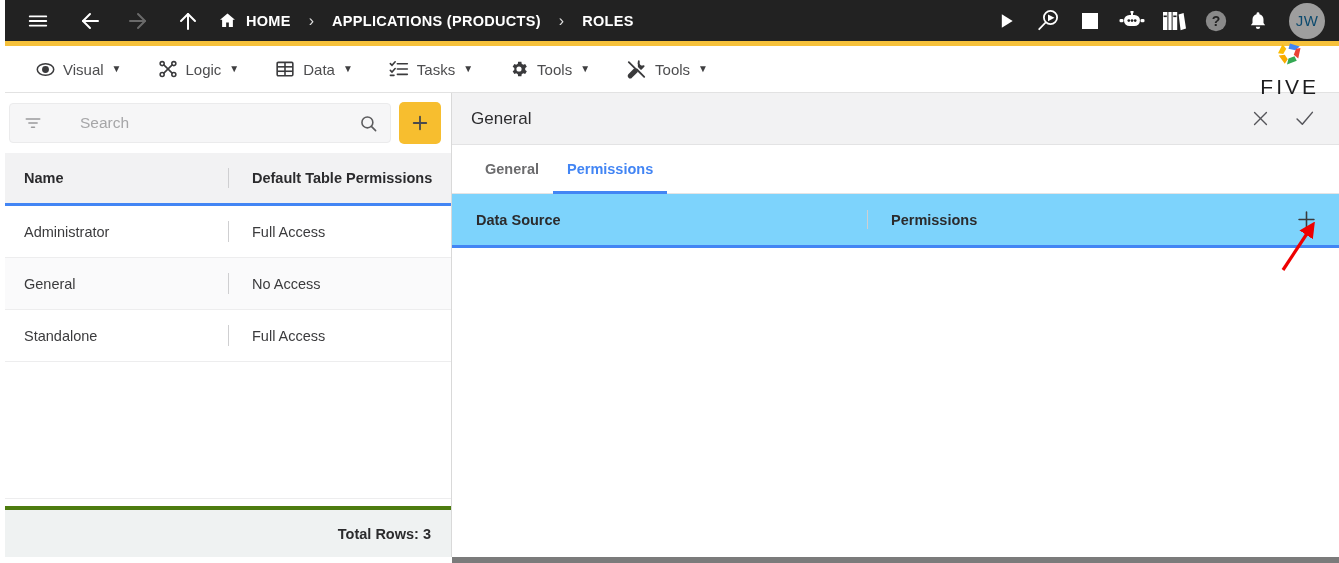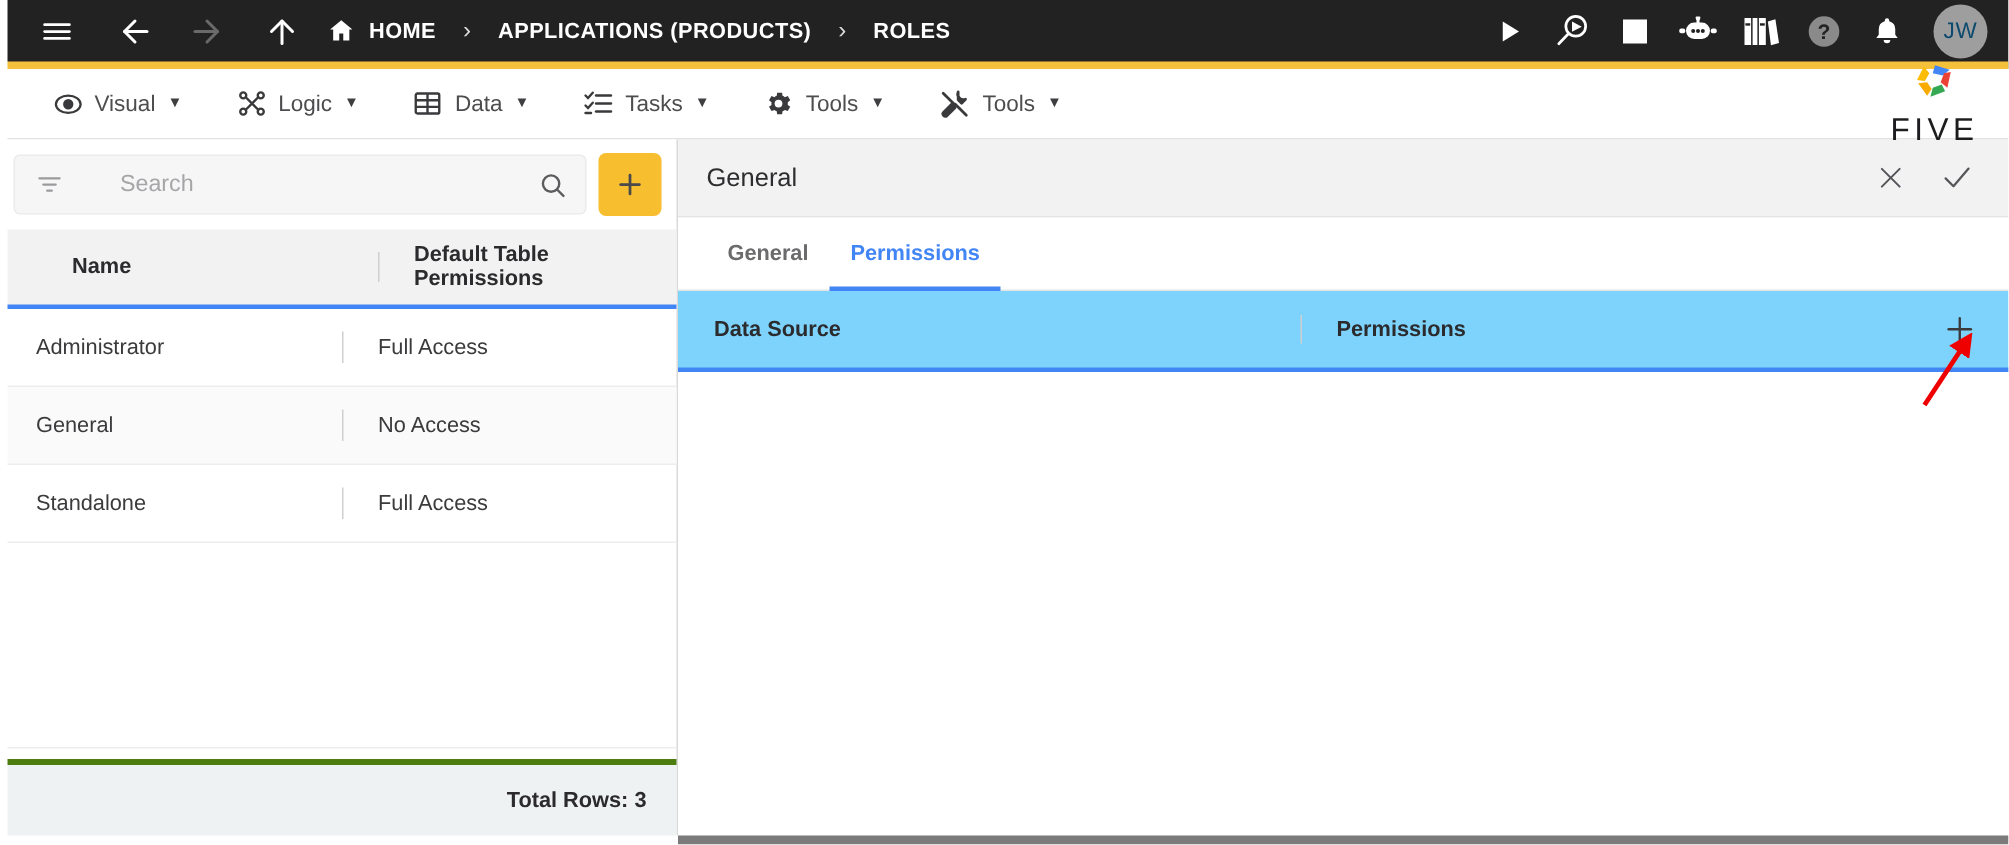--- a/index.html
+++ b/index.html
@@ -78,21 +78,21 @@
   }
   .search-input::placeholder { color:#a6a6a8; }
   .addbtn {
     width:42px; height:42px; background:#F7BE2F; border-radius:5px; border:none;
     display:flex; align-items:center; justify-content:center; cursor:pointer;
     color:#4a4a4c;
   }
   .grid { flex:1; display:flex; flex-direction:column; border-top:0; }
   .grid-head {
     background:#f2f2f3; height:53px; display:flex; align-items:center;
-    border-bottom:3px solid #4285F4; position:relative;padding-left:24px;
+    border-bottom:3px solid #4285F4; position:relative;
   }
   .th {
     font-size:14.5px; font-weight:700; color:#2b2b2d; padding-left:24px;
     display:flex; align-items:center; height:100%;
   }
   .col-name { width:228px; flex:none; }
   .col-perm { flex:1; position:relative; }
   .col-perm:before {
     content:""; position:absolute; left:0; top:15px; bottom:15px; width:1px; background:#cfcfd1;
   }

